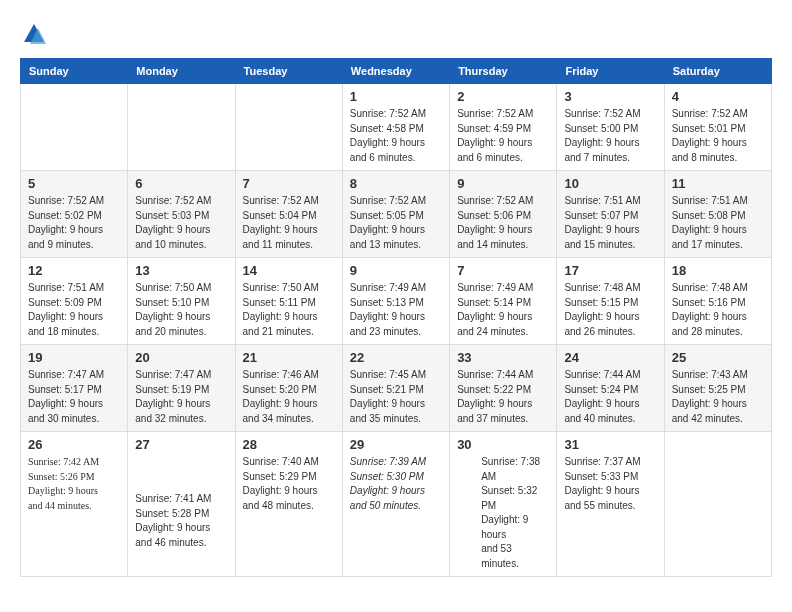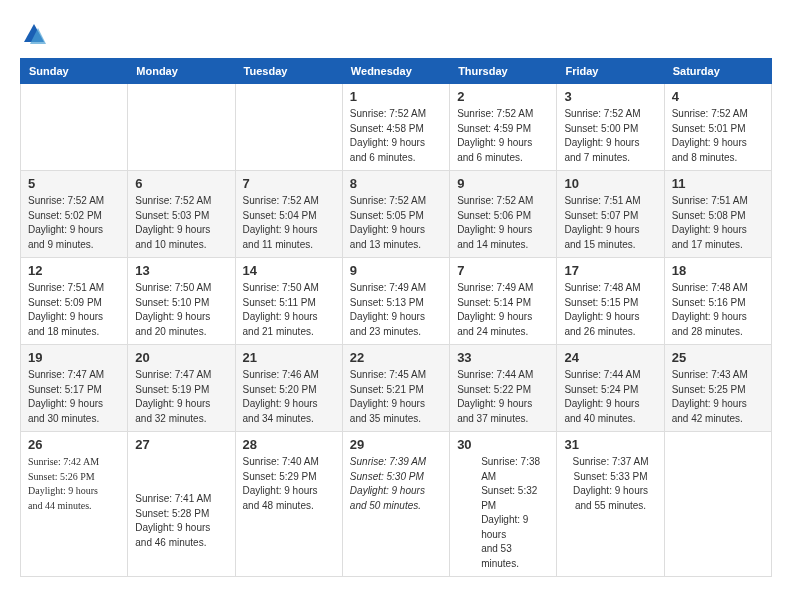--- a/index.html
+++ b/index.html
@@ -337,21 +337,21 @@
         </td>
         <td>
           <div class="day-number">30</div>
           <div class="day-info" style="white-space: pre-line; margin-left: 24px;">Sunrise: 7:38 AM
 Sunset: 5:32 PM
 Daylight: 9 hours
 and 53 minutes.</div>
         </td>
         <td>
           <div class="day-number">31</div>
-          <div class="day-info" style="white-space: pre-line; text-align: center;">Sunrise: 7:37 AM
+          <div class="day-info" style="white-space: pre-line;">Sunrise: 7:37 AM
 Sunset: 5:33 PM
 Daylight: 9 hours
 and 55 minutes.</div>
         </td>
         <td class="empty-cell"></td>
       </tr>
     </tbody>
 </table>
 
 </body></html>

